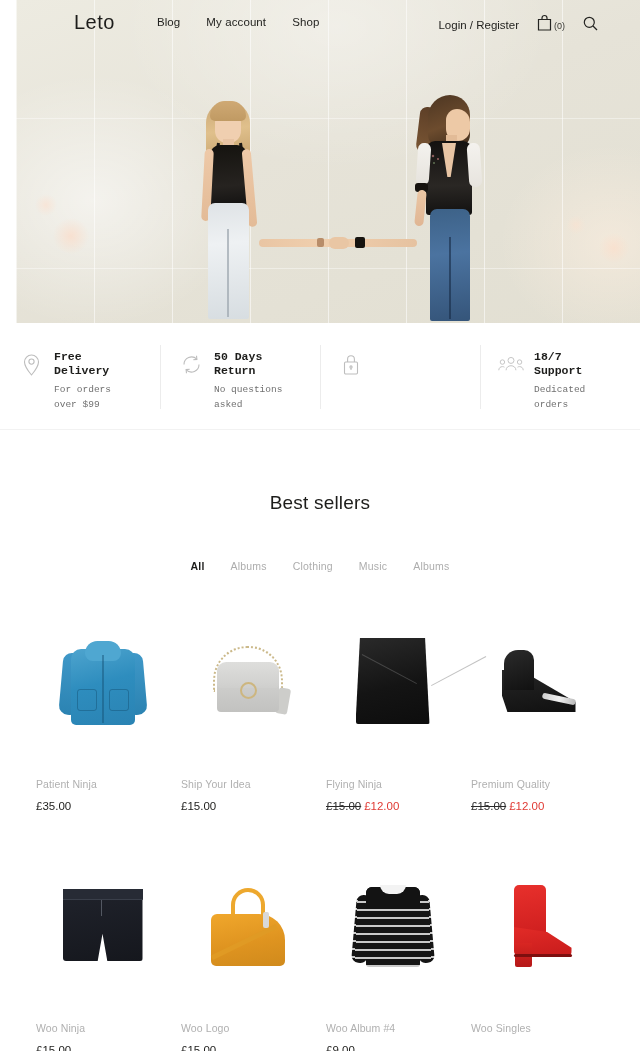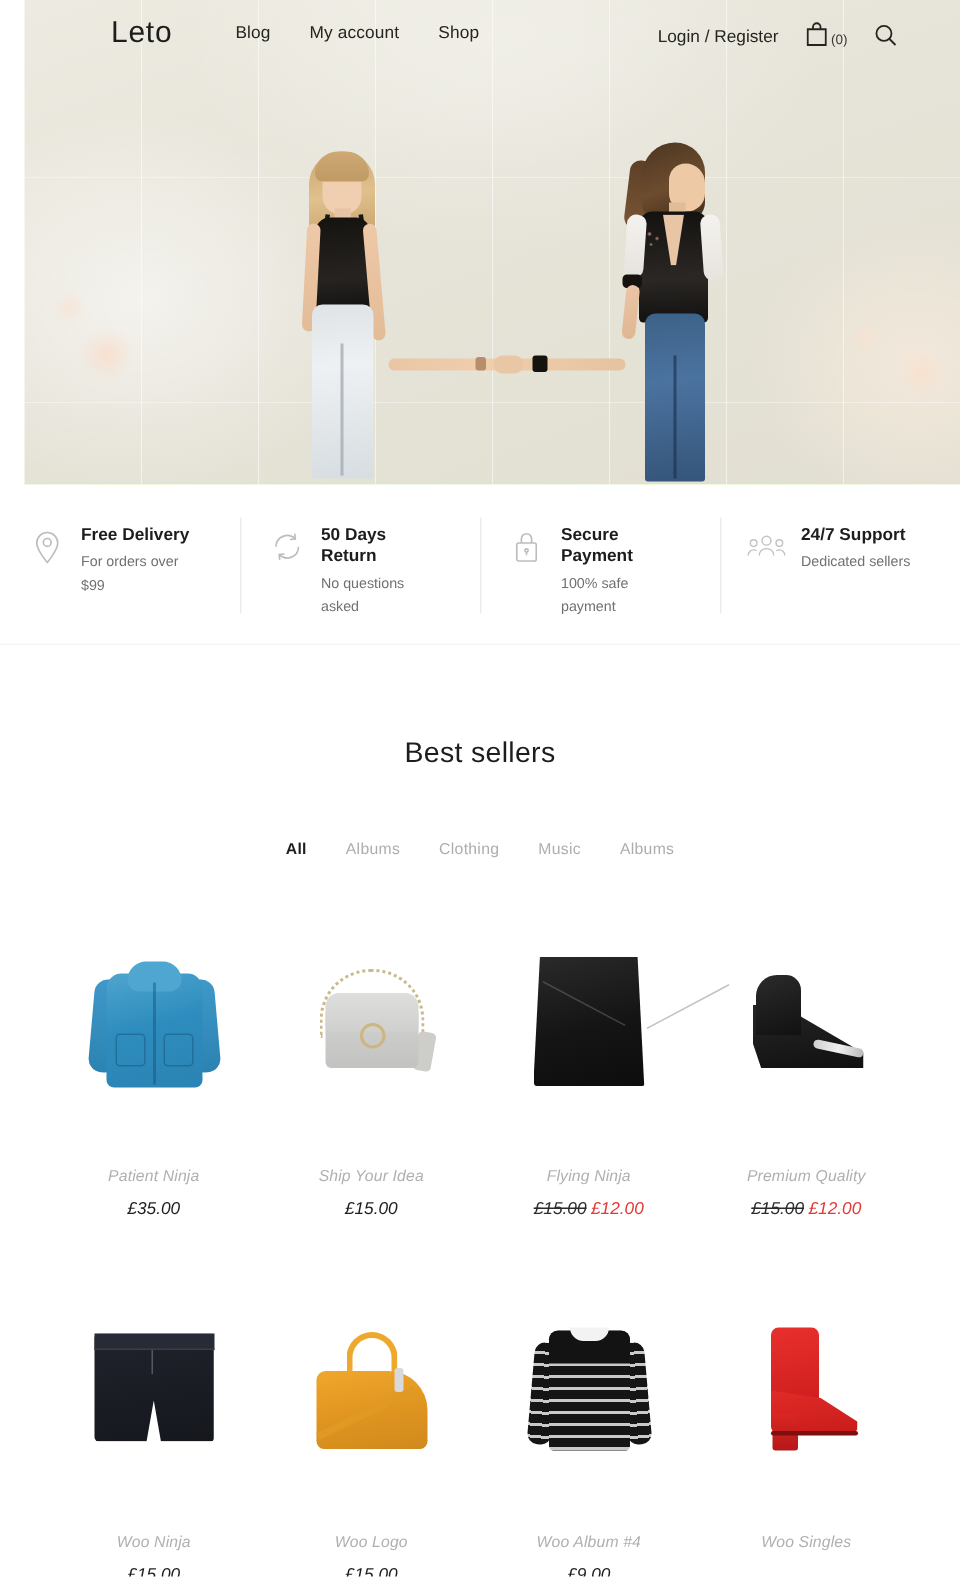--- a/index.html
+++ b/index.html
@@ -221,20 +221,21 @@
   }
 
   
   .features {
     position: relative;
     height: 106px;
     background: #ffffff;
     display: flex;
     align-items: flex-start;
     padding-top: 26px;
+    font-family: Liberation Mono, monospace;
   }
   .feature {
     flex: 1;
     display: flex;
     align-items: flex-start;
     gap: 10px;
     padding: 0 6px 0 18px;
     position: relative;
   }
   .feature + .feature:before {
@@ -291,21 +292,21 @@
   }
   .tab.active { color: #1d1d1b; font-weight: 700; }
 
   .grid {
     display: grid;
     grid-template-columns: repeat(4, 1fr);
     padding: 0 30px;
     margin-top: 34px;
     row-gap: 0;
   }
-  .card { text-align: center; padding: 0 6px; font-style: italic; }
+  .card { padding: 0 6px; }
   .card-img {
     height: 150px;
     display: flex;
     align-items: center;
     justify-content: center;
     position: relative;
   }
   .card-name {
     font-size: 10.5px;
     color: #b0b0b0;
@@ -598,40 +599,36 @@
 
   <div class="feature">
     <div class="feature-ico">
       <svg width="18" height="23" viewBox="0 0 18 23" fill="none" stroke="#bdbdbd" stroke-width="1.1">
         <rect x="2.5" y="9" width="13" height="12" rx="1.2"></rect>
         <path d="M5.6 9V6.2a3.4 3.4 0 0 1 6.8 0V9"></path>
         <circle cx="9" cy="14" r="1.1"></circle>
         <path d="M9 15.1v2"></path>
       </svg>
     </div>
-    <div class="feature-txt">
-      <div class="feature-title">Secure Payment</div>
-      <div class="feature-sub">100% safe payment</div>
-    </div>
   </div>
 
   <div class="feature">
     <div class="feature-ico">
       <svg width="27" height="18" viewBox="0 0 27 18" fill="none" stroke="#c3c3c3" stroke-width="1">
         <circle cx="13.5" cy="5.3" r="3.1"></circle>
         <path d="M8.4 15.5c0-2.9 2.3-4.7 5.1-4.7s5.1 1.8 5.1 4.7"></path>
         <circle cx="4.6" cy="7" r="2.3"></circle>
         <path d="M.8 15.5c0-2.3 1.7-3.8 3.8-3.8 .8 0 1.5.2 2.1.6"></path>
         <circle cx="22.4" cy="7" r="2.3"></circle>
         <path d="M26.2 15.5c0-2.3-1.7-3.8-3.8-3.8-.8 0-1.5.2-2.1.6"></path>
       </svg>
     </div>
     <div class="feature-txt">
-      <div class="feature-title">24/7 Support</div>
-      <div class="feature-sub">Dedicated sellers</div>
+      <div class="feature-title">18/7 Support</div>
+      <div class="feature-sub">Dedicated orders</div>
     </div>
   </div>
 
 </div>
 
 <div class="section-divider"></div>
 
 <div class="bestsellers">
 
   <div class="sec-title">Best sellers</div>

